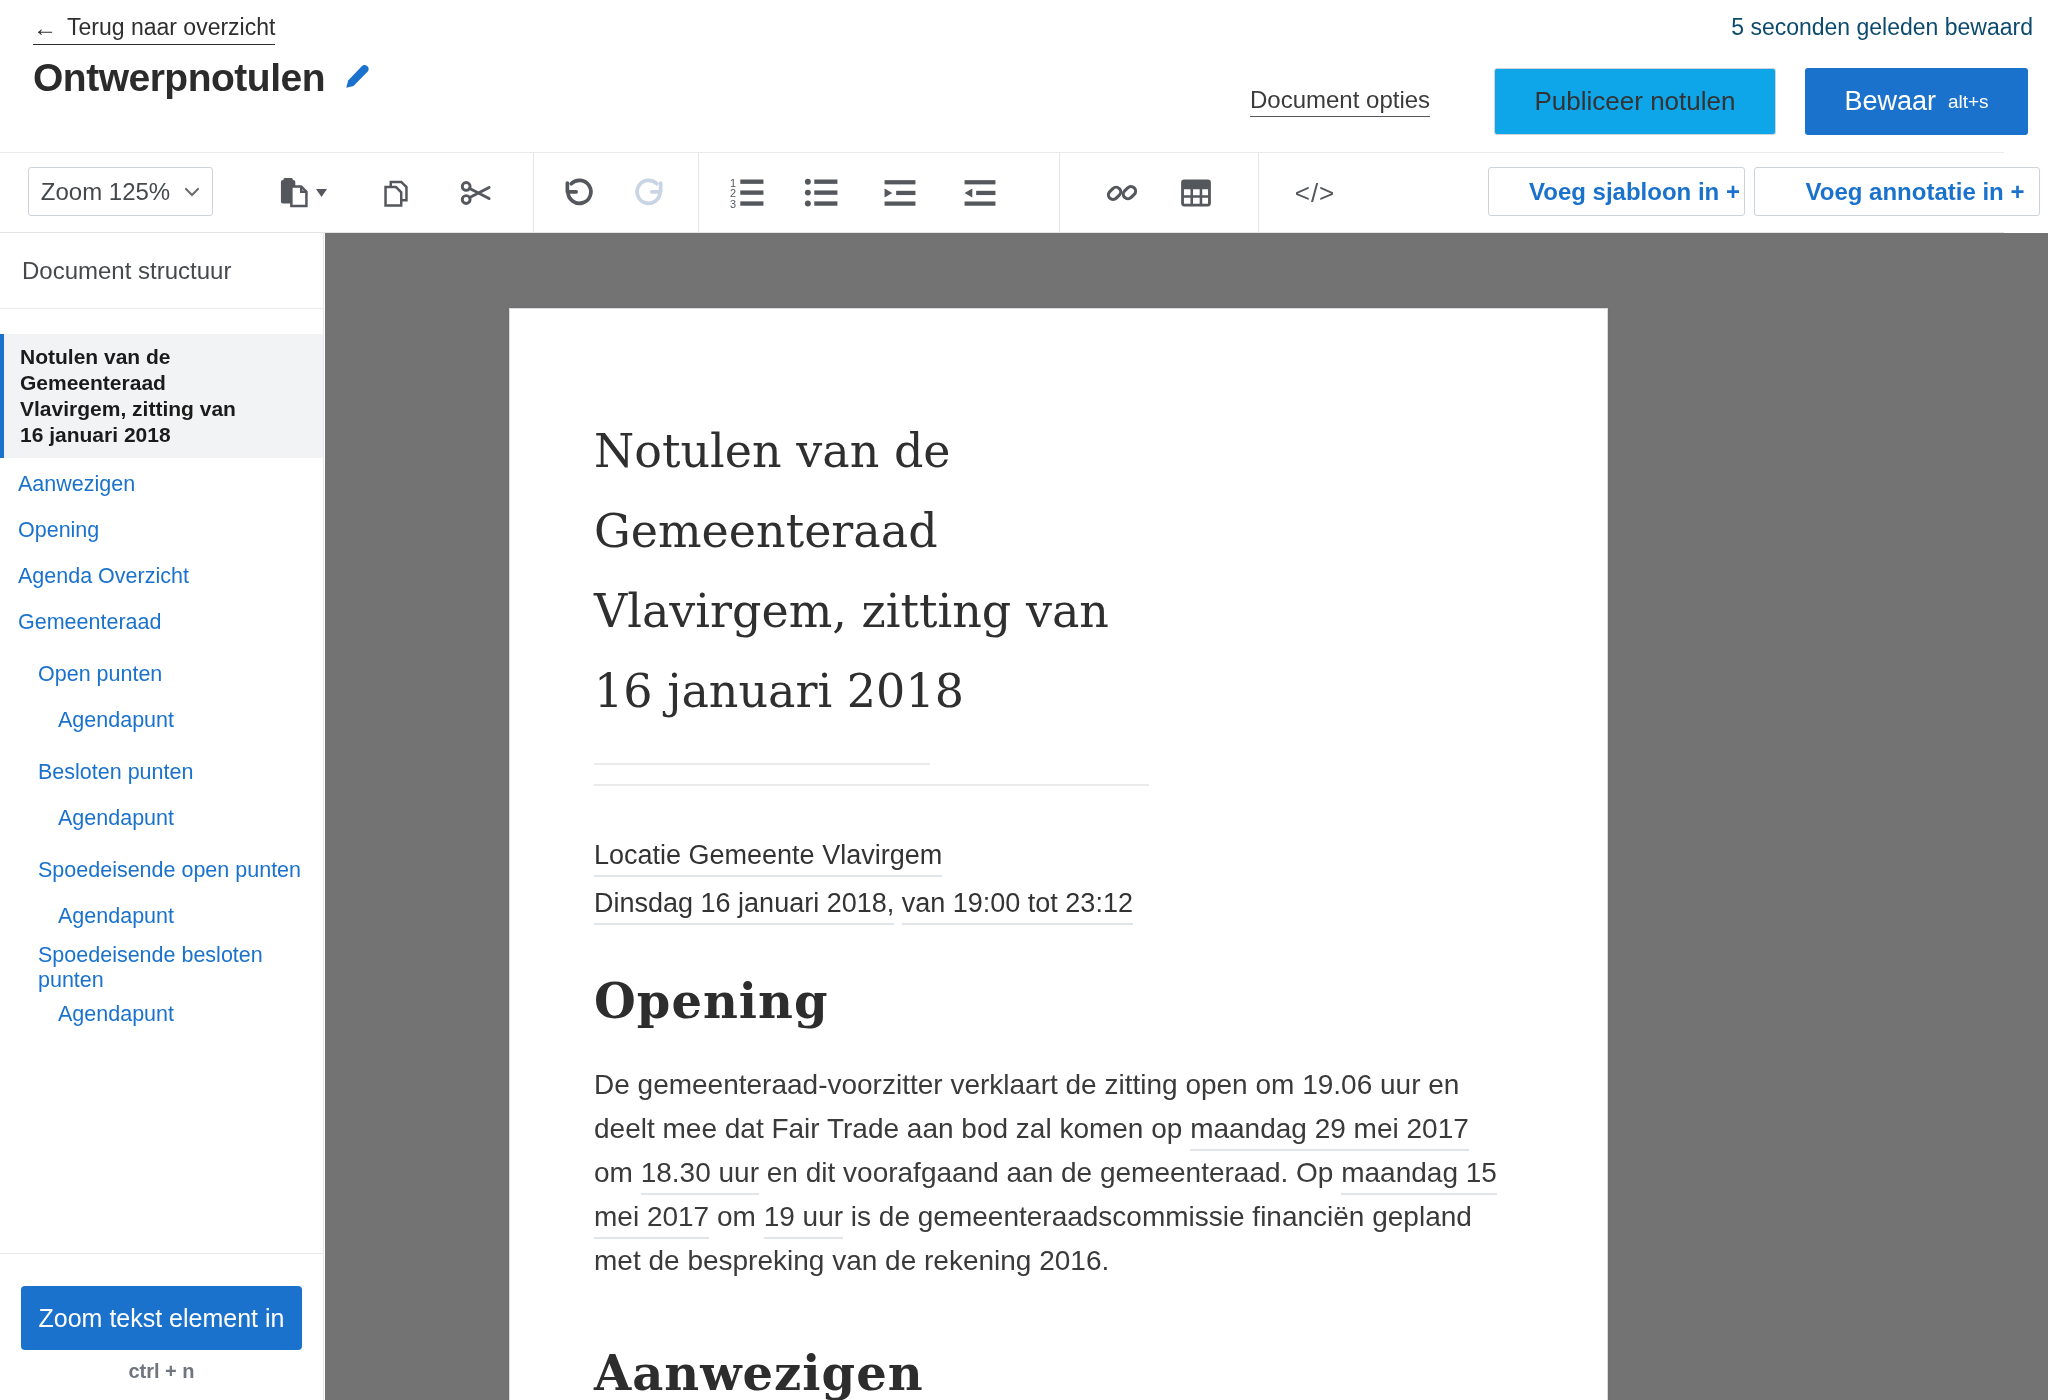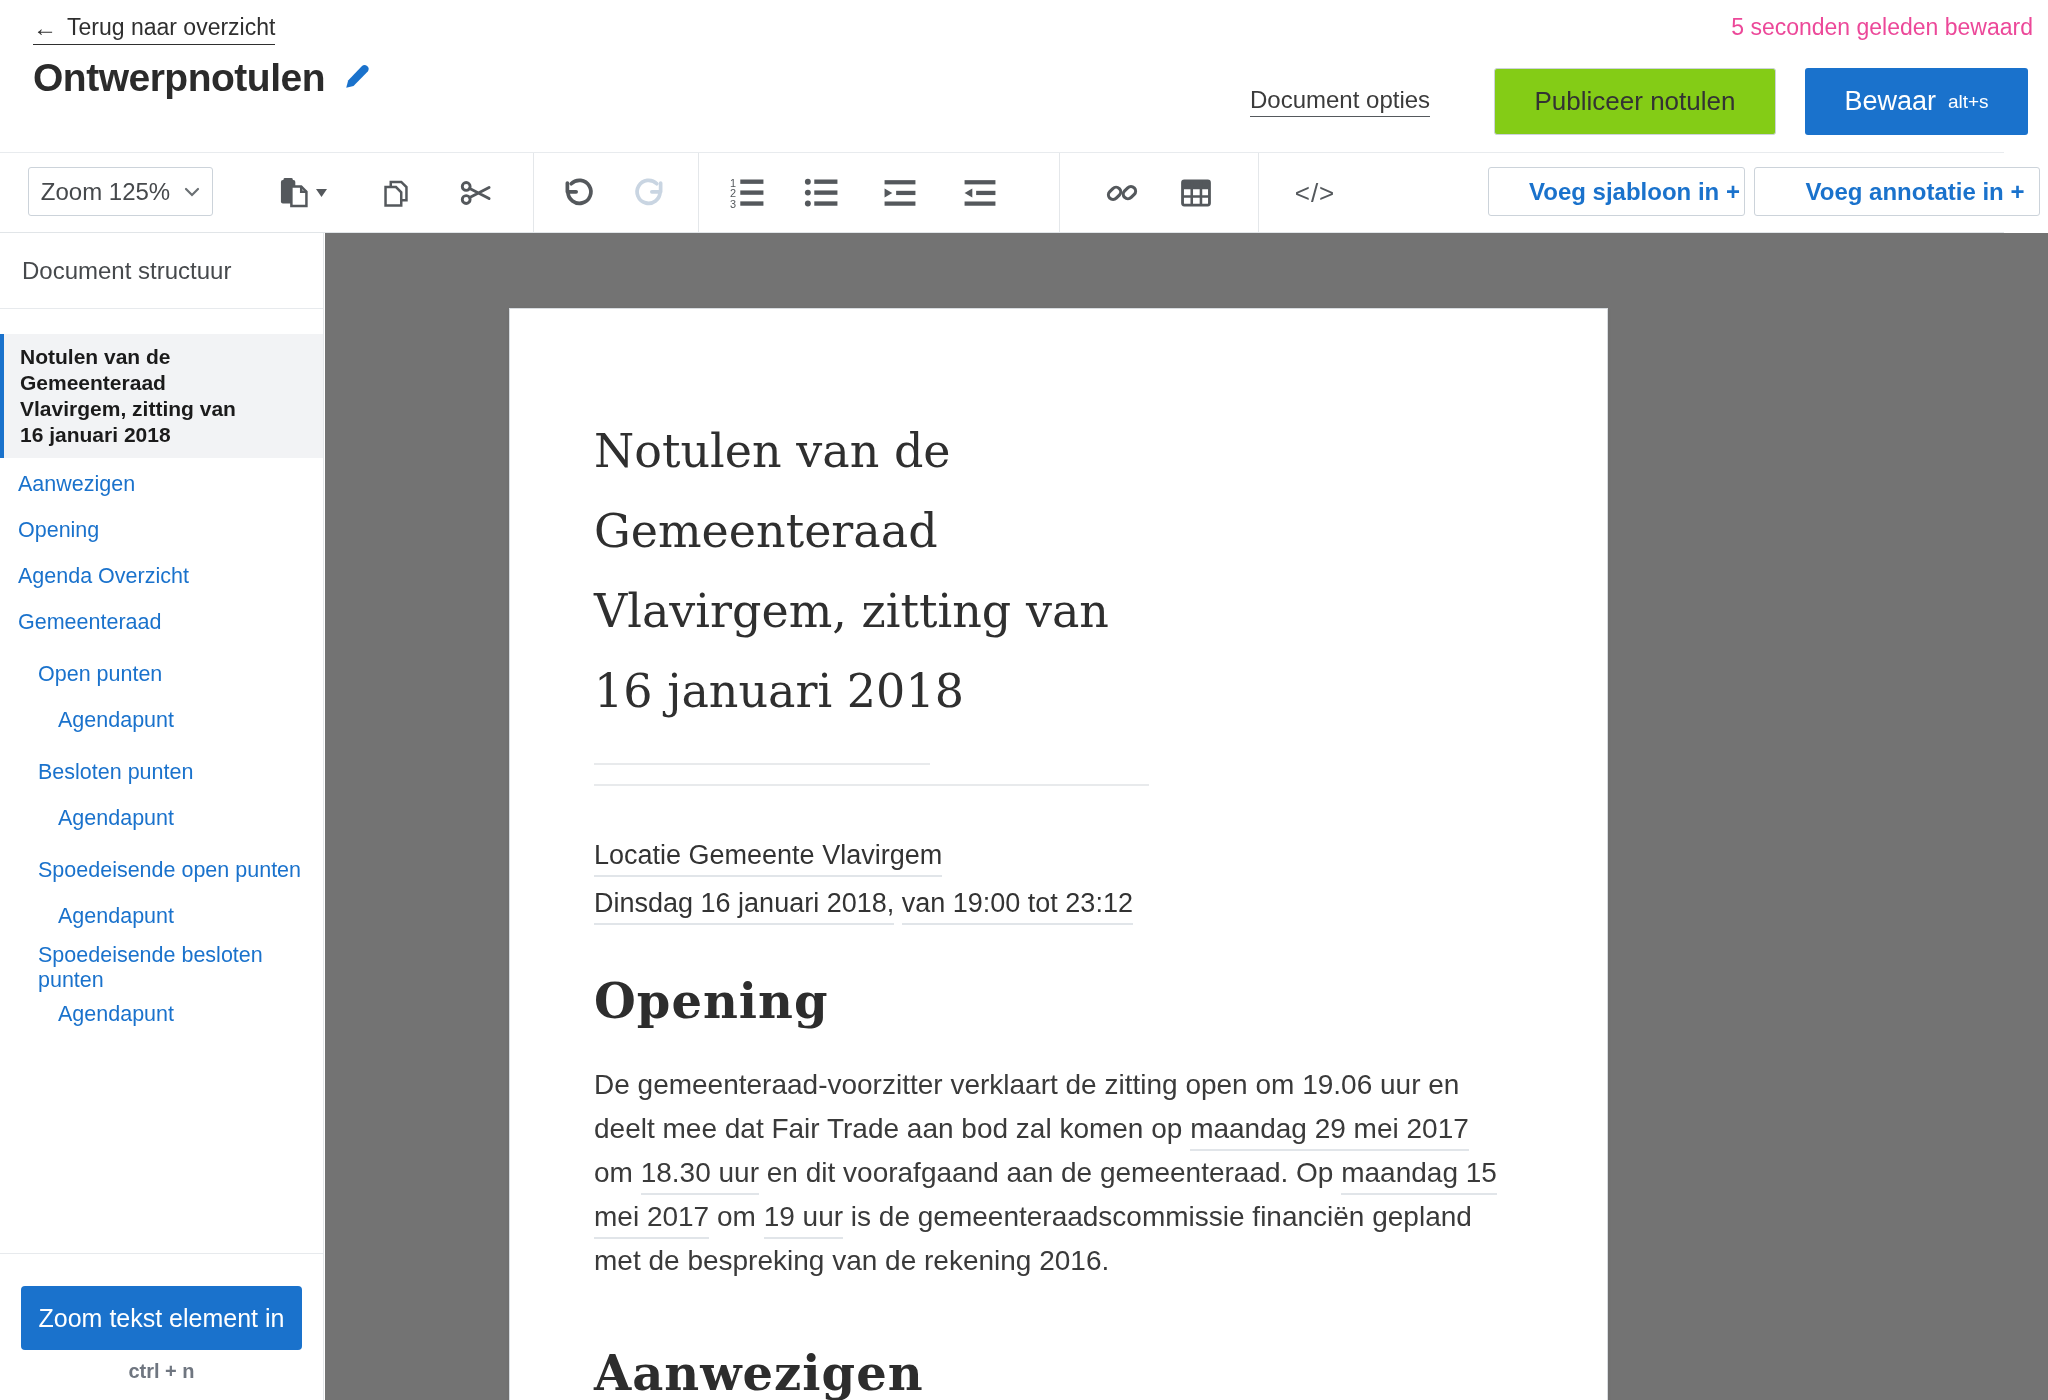--- a/index.html
+++ b/index.html
@@ -7,25 +7,25 @@
     font-family:"Liberation Sans", sans-serif; color:#333332; }
   .stage { position:relative; width:2048px; height:1400px; }
 
   
   .app-header { position:absolute; top:0; left:0; width:2048px; height:152px; background:#fff; }
   .back-link { position:absolute; left:33px; top:14px; display:inline-flex; align-items:center; gap:10px;
     font-size:23px; color:#2f2f2f; border-bottom:1.5px solid #2f2f2f; padding-bottom:3px; cursor:pointer; }
   .back-arrow { font-size:24px; line-height:1; }
   .page-title-row { position:absolute; left:33px; top:56px; display:flex; align-items:center; gap:16px; }
   .page-title { font-size:39px; font-weight:700; letter-spacing:-0.5px; color:#2b2b2b; }
-  .save-status { position:absolute; right:15px; top:14px; font-size:23px; color:#ec4899; }
+  .save-status { position:absolute; right:15px; top:14px; font-size:23px; color:#0c4a6e; }
   .doc-options { position:absolute; left:1250px; top:86px; font-size:24px; color:#3b3b3b;
     border-bottom:1.5px solid #55595d; padding-bottom:2px; cursor:pointer; }
   .btn-outline { position:absolute; left:1494px; top:68px; width:282px; height:67px;
-    background:#84cc16; border:1px solid #ccd3da; border-radius:3px; font-size:26px; color:#333;
+    background:#0ea5e9; border:1px solid #ccd3da; border-radius:3px; font-size:26px; color:#333;
     display:flex; align-items:center; justify-content:center; cursor:pointer; }
   .btn-save { position:absolute; left:1805px; top:68px; width:223px; height:67px;
     background:#1a72cc; border:none; border-radius:3px; color:#fff;
     display:flex; align-items:center; justify-content:center; gap:12px; cursor:pointer; }
   .btn-save .save-label { font-size:27px; }
   .btn-save .save-kbd { font-size:19px; }
 
   
   .toolbar { position:absolute; top:152px; left:0; width:2004px; height:81px; background:#fff;
     border-top:1px solid #e8ebee; border-bottom:1px solid #e1e5e8; }

